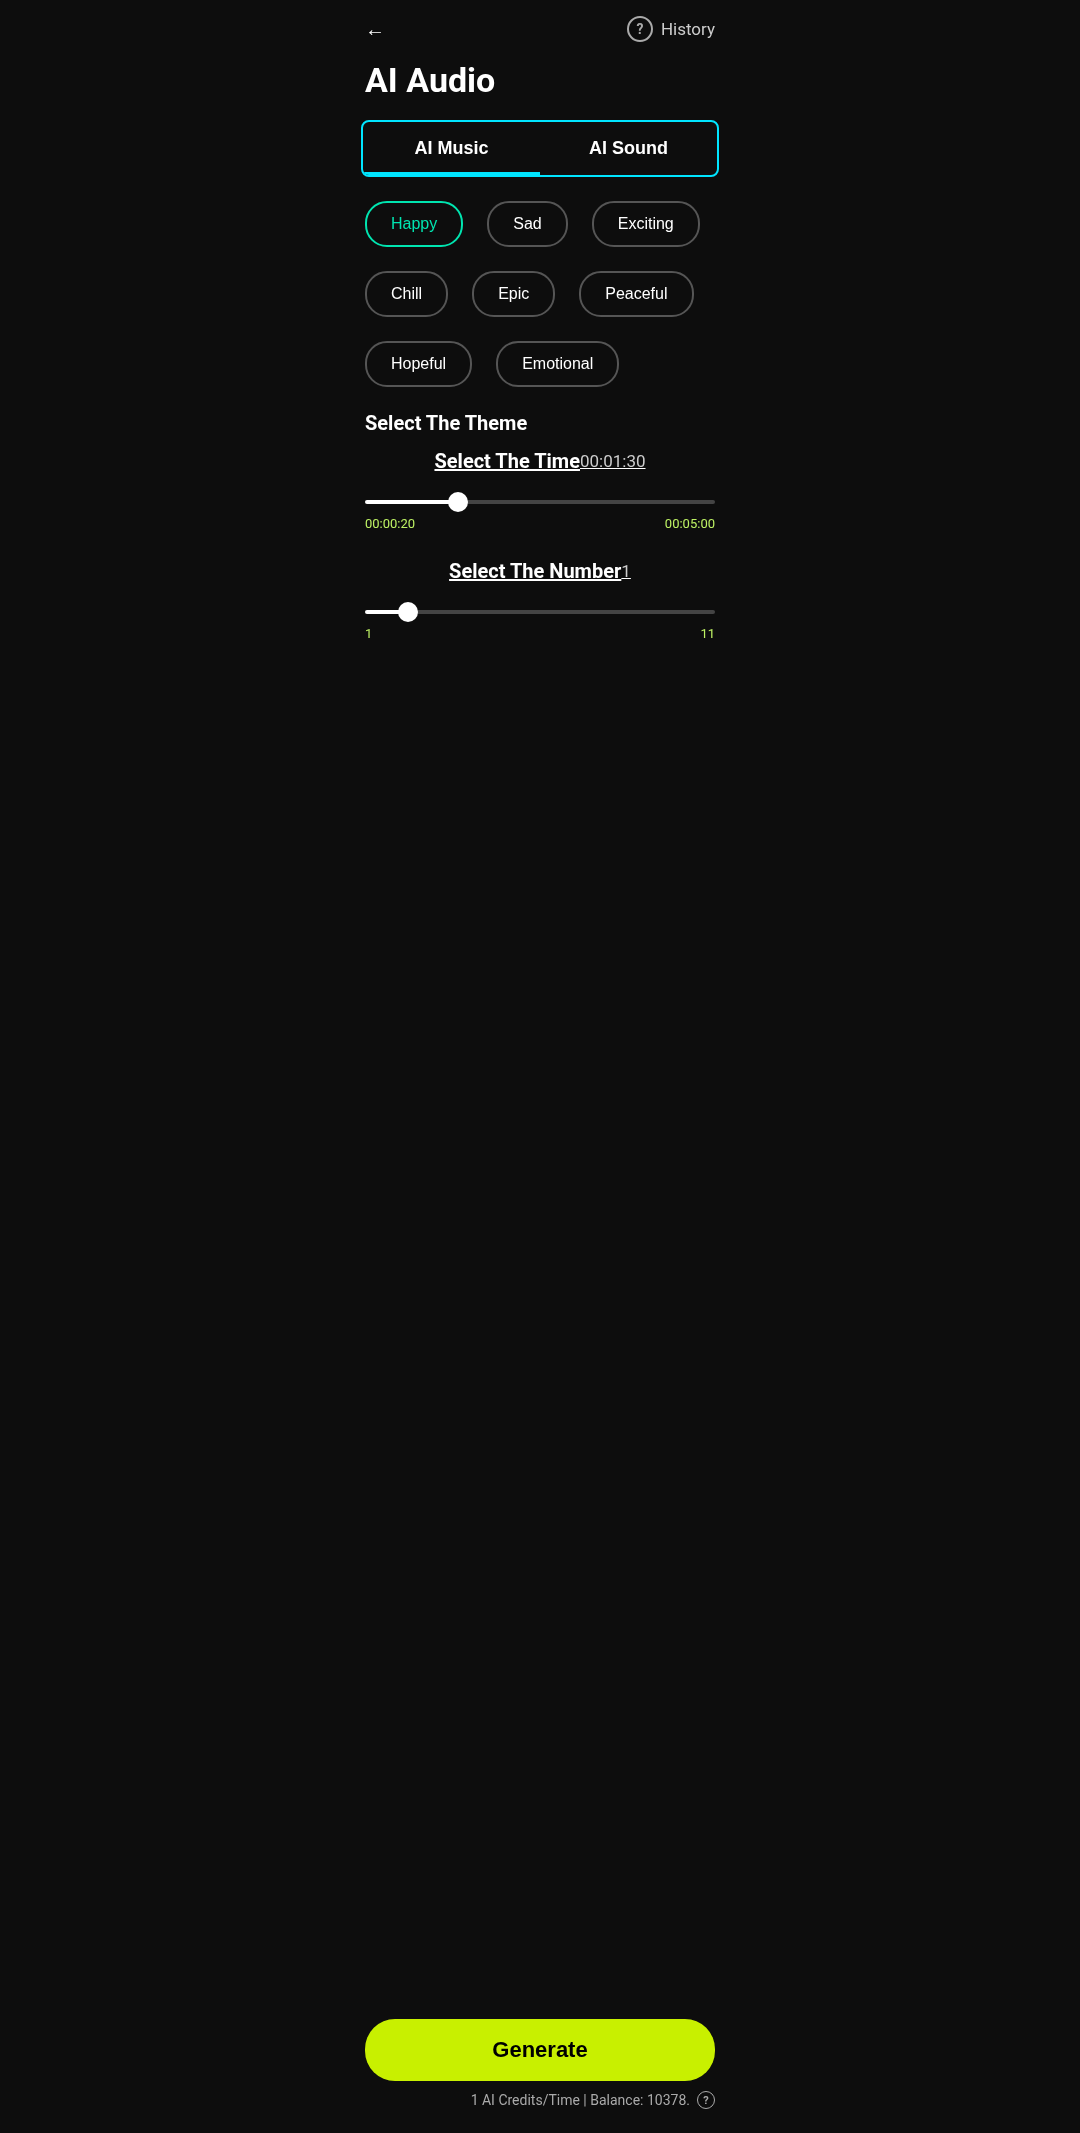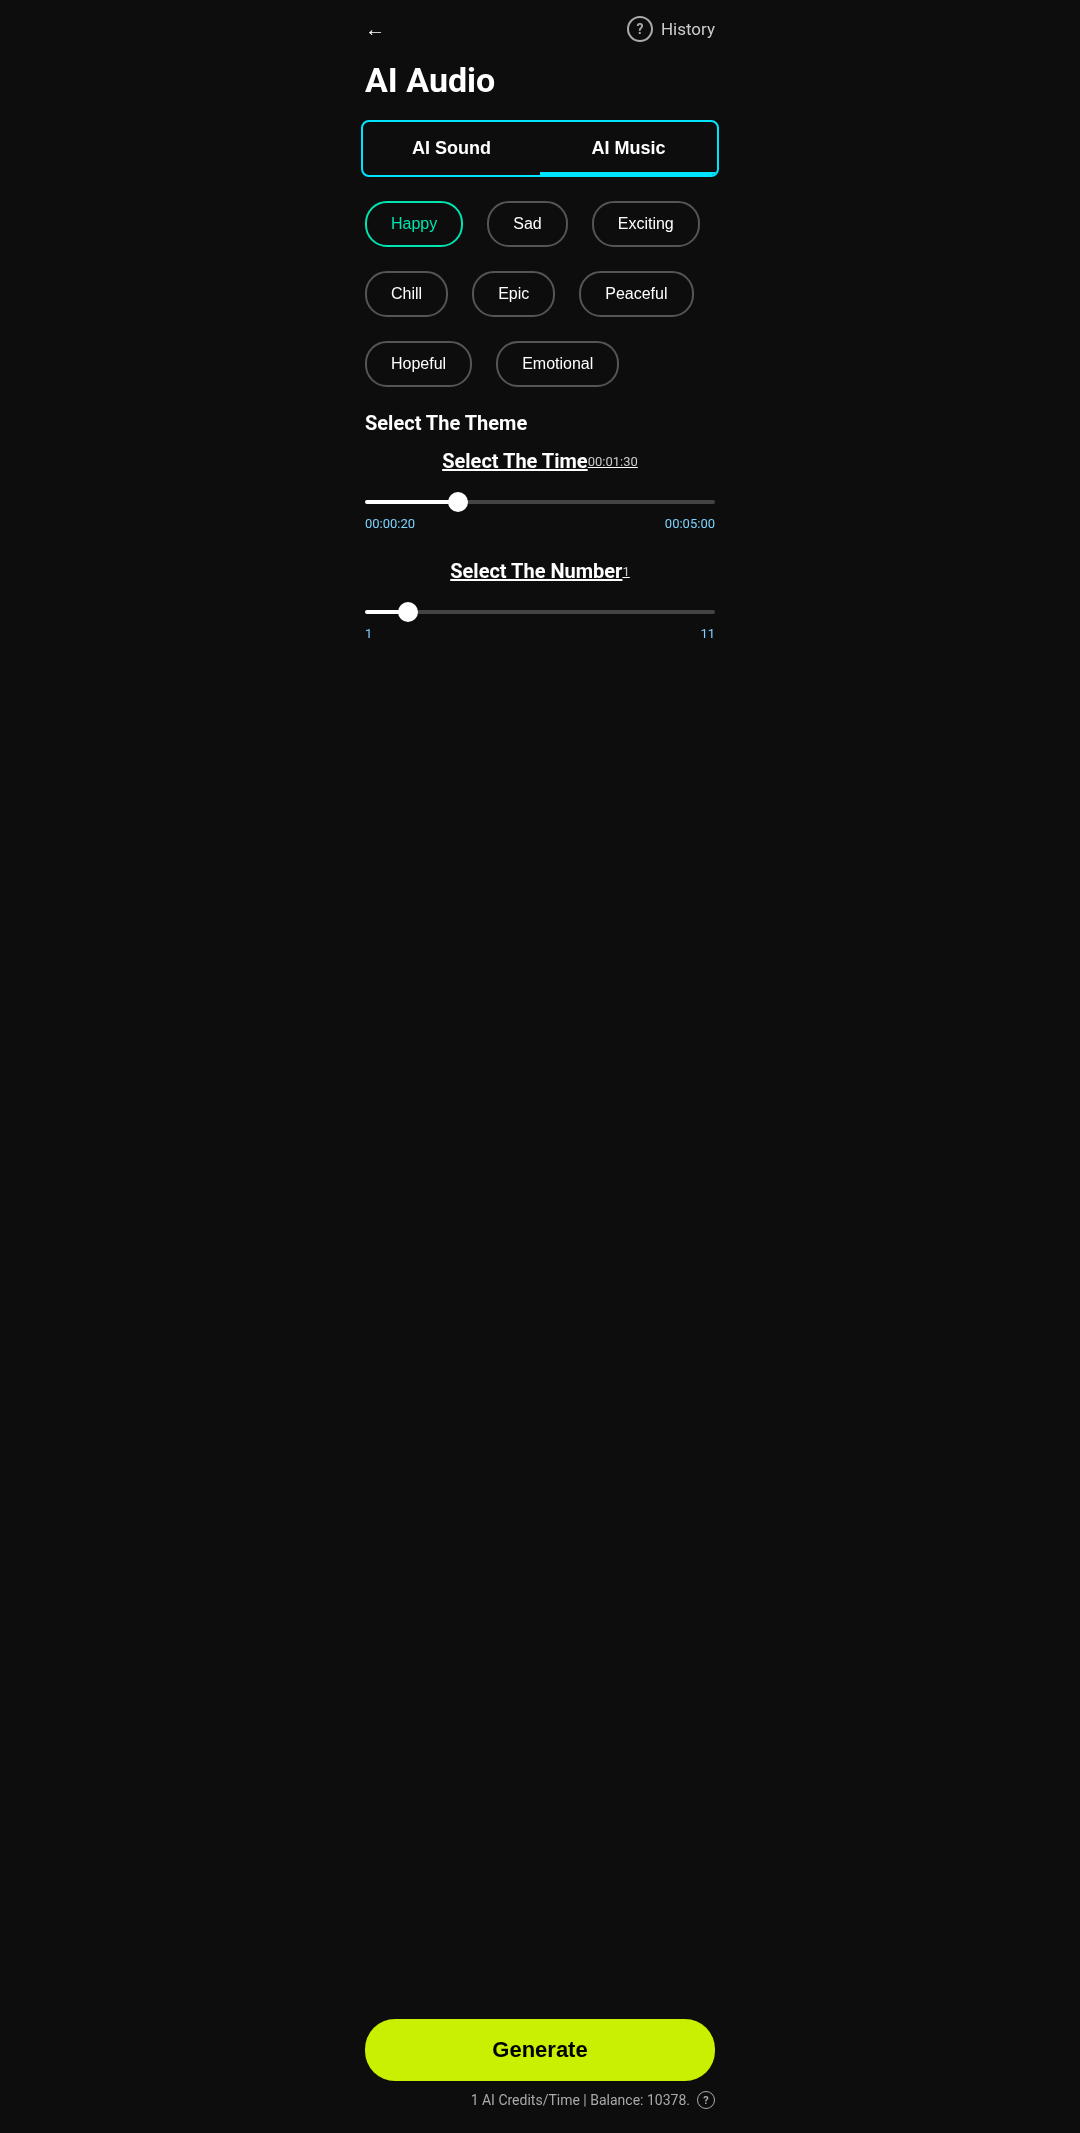--- a/index.html
+++ b/index.html
@@ -139,21 +139,21 @@
       text-decoration: underline;
     }
 
     .slider-title {
       font-size: 20px;
       font-weight: 700;
       color: #ffffff;
     }
 
     .slider-value {
-      font-size: 13px;
+      font-size: 17px;
       color: #cccccc;
     }
 
     .slider-track-container {
       position: relative;
       margin-bottom: 8px;
     }
 
     .slider-input {
       -webkit-appearance: none;
@@ -176,21 +176,21 @@
       cursor: pointer;
     }
 
     .slider-input.number-slider {
       background: linear-gradient(to right, #ffffff 10%, #444 10%);
     }
 
     .slider-limits {
       display: flex;
       justify-content: space-between;
-      color: #7dd3fc;
+      color: #bef264;
       font-size: 13px;
       margin-top: 6px;
     }
 
     .bottom-area {
       position: fixed;
       bottom: 0;
       left: 50%;
       transform: translateX(-50%);
       width: 390px;
@@ -241,22 +241,22 @@
   <button class="back-btn">←</button>
   <div class="header-right">
     <div class="help-icon">?</div>
     <span class="history-label">History</span>
   </div>
 </div>
 
 <h1 class="page-title">AI Audio</h1>
 
 <div class="tab-container">
+  <button class="tab-btn active">AI Music</button>
   <button class="tab-btn">AI Sound</button>
-  <button class="tab-btn active">AI Music</button>
 </div>
 
 <div>
   <div class="chip-grid">
     <button class="chip selected">Happy</button>
     <button class="chip">Sad</button>
     <button class="chip">Exciting</button>
     <button class="chip">Chill</button>
     <button class="chip">Epic</button>
     <button class="chip">Peaceful</button>

